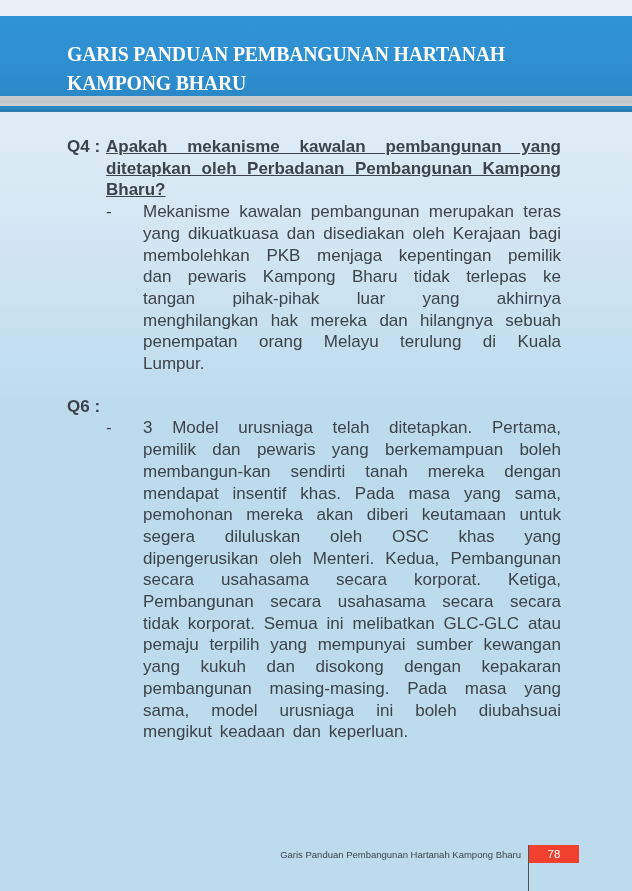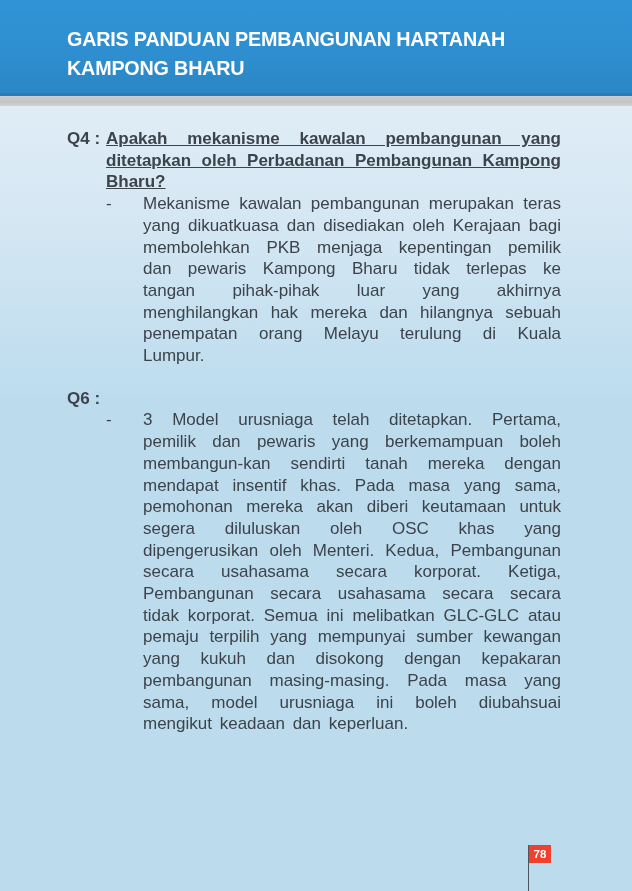--- a/index.html
+++ b/index.html
@@ -13,25 +13,26 @@
     background: linear-gradient(180deg,
       var(--content-bg-top, #e9f2f9) 0px,
       #d5e7f3 220px,
       var(--content-bg-bottom, #bcdcee) 400px,
       var(--content-bg-bottom, #bcdcee) 100%);
   }
 
   
   .header {
     position: absolute;
-    top: 0; left: 0; right: 0;
+    top: 16px; left: 0; right: 0;
     height: 93px;
     background: linear-gradient(180deg, #3094d6 0%, var(--header-blue, #2e8ecf) 60%, #2b86c4 100%);
     border-bottom: 3px solid #2a7cb2;
     box-sizing: content-box;
+    font-family: Liberation Serif, serif;
   }
   .header-title {
     position: absolute;
     left: 67px;
     top: 24px;
     color: #ffffff;
     font-weight: bold;
     font-size: 21px;
     line-height: 29px;
     letter-spacing: -0.2px;
@@ -43,21 +44,21 @@
     position: absolute;
     top: 96px; left: 0; right: 0;
     height: 10px;
     background: linear-gradient(180deg, #caccce 0%, #c2c5c7 60%, #cfd1d3 100%);
   }
 
   
   .content {
     position: absolute;
     top: 106px; left: 0; right: 0;
-    padding-top: 22px;
+    padding-top: 30px;
     color: var(--body-text, #3d434a);
     font-size: 17px;
     line-height: 21.7px;
   }
   .qa-block { padding-left: 67px; margin-bottom: 21px; }
   .q-row, .a-row { display: flex; }
   .q-label {
     flex: 0 0 39px;
     font-weight: bold;
   }
@@ -91,26 +92,26 @@
     left: 528px;
     top: 845px;
     width: 1px;
     height: 46px;
     background: #4a5560;
   }
   .page-badge {
     position: absolute;
     left: 529px;
     top: 845px;
-    width: 22px;
+    width: 50px;
     height: 18px;
     background: var(--page-red, #f2402f);
     color: #ffffff;
     font-size: 11.5px;
-    font-weight: bold;
+    font-weight: normal;
     text-align: center;
     line-height: 18px;
   }
 </style>
 </head>
 <body>
 
 <div class="page">
 
   <div class="header">
@@ -139,16 +140,17 @@
         <span class="q-label">Q6 :</span>
       </div>
       <div class="a-row">
         <span class="a-dash">-</span>
         <div class="a-text"><b>3 Model</b><span> urusniaga telah ditetapkan. </span><b>Pertama,</b><span> pemilik dan pewaris yang berkemampuan boleh membangun-kan sendirti tanah mereka dengan mendapat insentif khas. Pada masa yang sama, pemohonan mereka akan diberi keutamaan untuk segera diluluskan oleh OSC khas yang dipengerusikan oleh Menteri. </span><b>Kedua,</b><span> Pembangunan secara usahasama secara korporat. </span><b>Ketiga,</b><span> Pembangunan secara usahasama secara secara tidak korporat. Semua ini melibatkan GLC-GLC atau pemaju terpilih yang mempunyai sumber kewangan yang kukuh dan disokong dengan kepakaran pembangunan masing-masing. Pada masa yang sama, model urusniaga ini boleh diubahsuai mengikut keadaan dan keperluan.</span></div>
       </div>
     </div>
 
   </div>
 
+  <span class="footer-text">Garis Panduan Pembangunan Hartanah Kampong Bharu</span>
   <div class="footer-rule"></div>
   <div class="page-badge">78</div>
 
 </div>
 
 </body></html>

